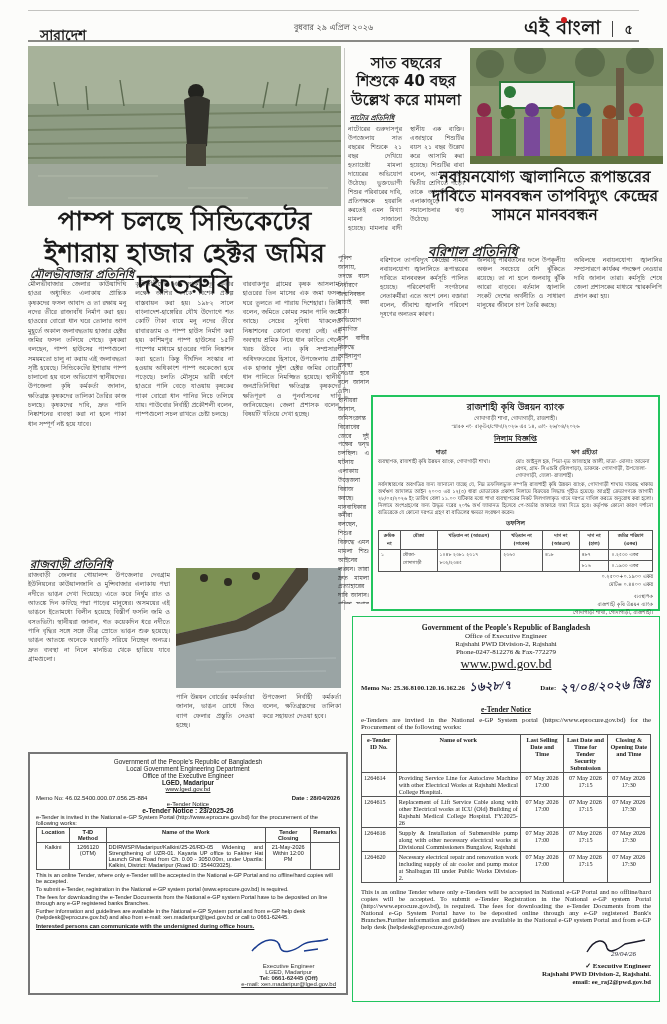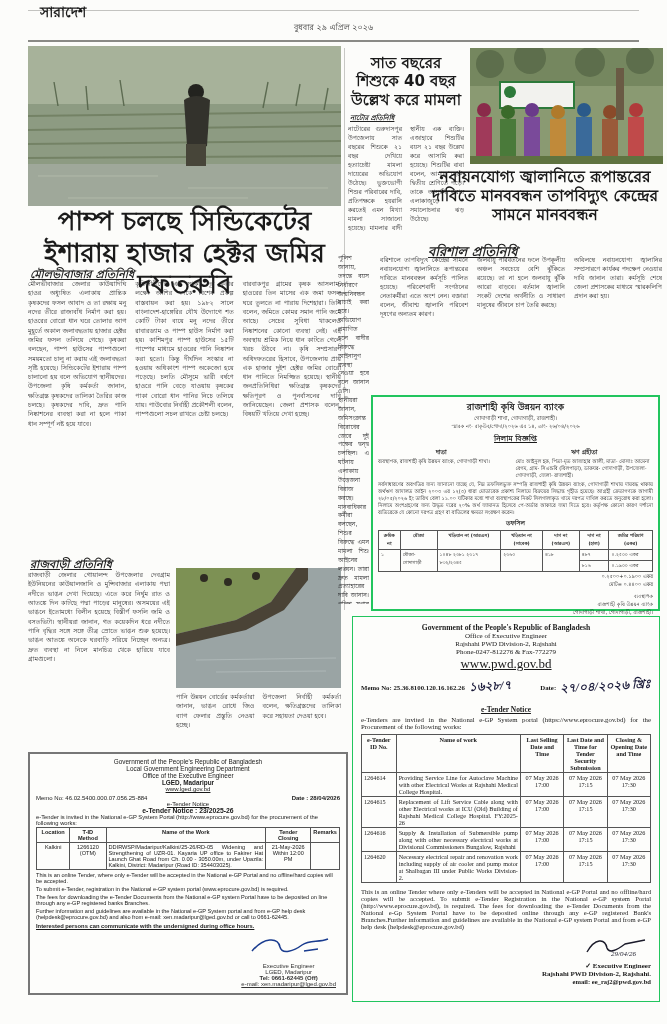--- a/index.html
+++ b/index.html
@@ -36,22 +36,27 @@
   .bn-small{font-size:5.6px;line-height:1.4;}
 </style>
 </head>
 <body>
 
 <div class="page">
 
   <div class="abs rule" style="left:28px;top:10px;width:611px;height:1px;opacity:.5"></div>
   <div class="abs rule" style="left:28px;top:40px;width:611px;height:2px;"></div>
 
-  <div class="abs section-label" style="left:40px;top:1px;">সারাদেশ</div>
+  <div class="abs section-label" style="left:40px;top:24px;">সারাদেশ</div>
   <div class="abs edition-date" style="left:0;top:21px;width:667px;text-align:center;">বুধবার ২৯ এপ্রিল ২০২৬</div>
+  <div class="abs" style="right:34px;top:13px;white-space:nowrap;">
+    <span class="masthead"><span>এই বাংলা</span><span class="dot"></span></span>
+    <span class="mast-sep"></span>
+    <span class="pageno">৫</span>
+  </div>
 
   <div class="abs rule" style="left:344px;top:48px;width:1px;height:562px;opacity:.45"></div>
 
   <svg class="abs photo" style="left:28px;top:46px;" width="313" height="160">
     <rect width="313" height="160" fill="#8d9b82"></rect>
     <rect y="0" width="313" height="58" fill="#a7b29a"></rect>
     <g stroke="#6e7d5f" stroke-width="2" opacity=".8">
       <line x1="0" y1="70" x2="313" y2="66"></line>
         <line x1="0" y1="84" x2="313" y2="80"></line>
       <line x1="0" y1="98" x2="313" y2="95"></line>

